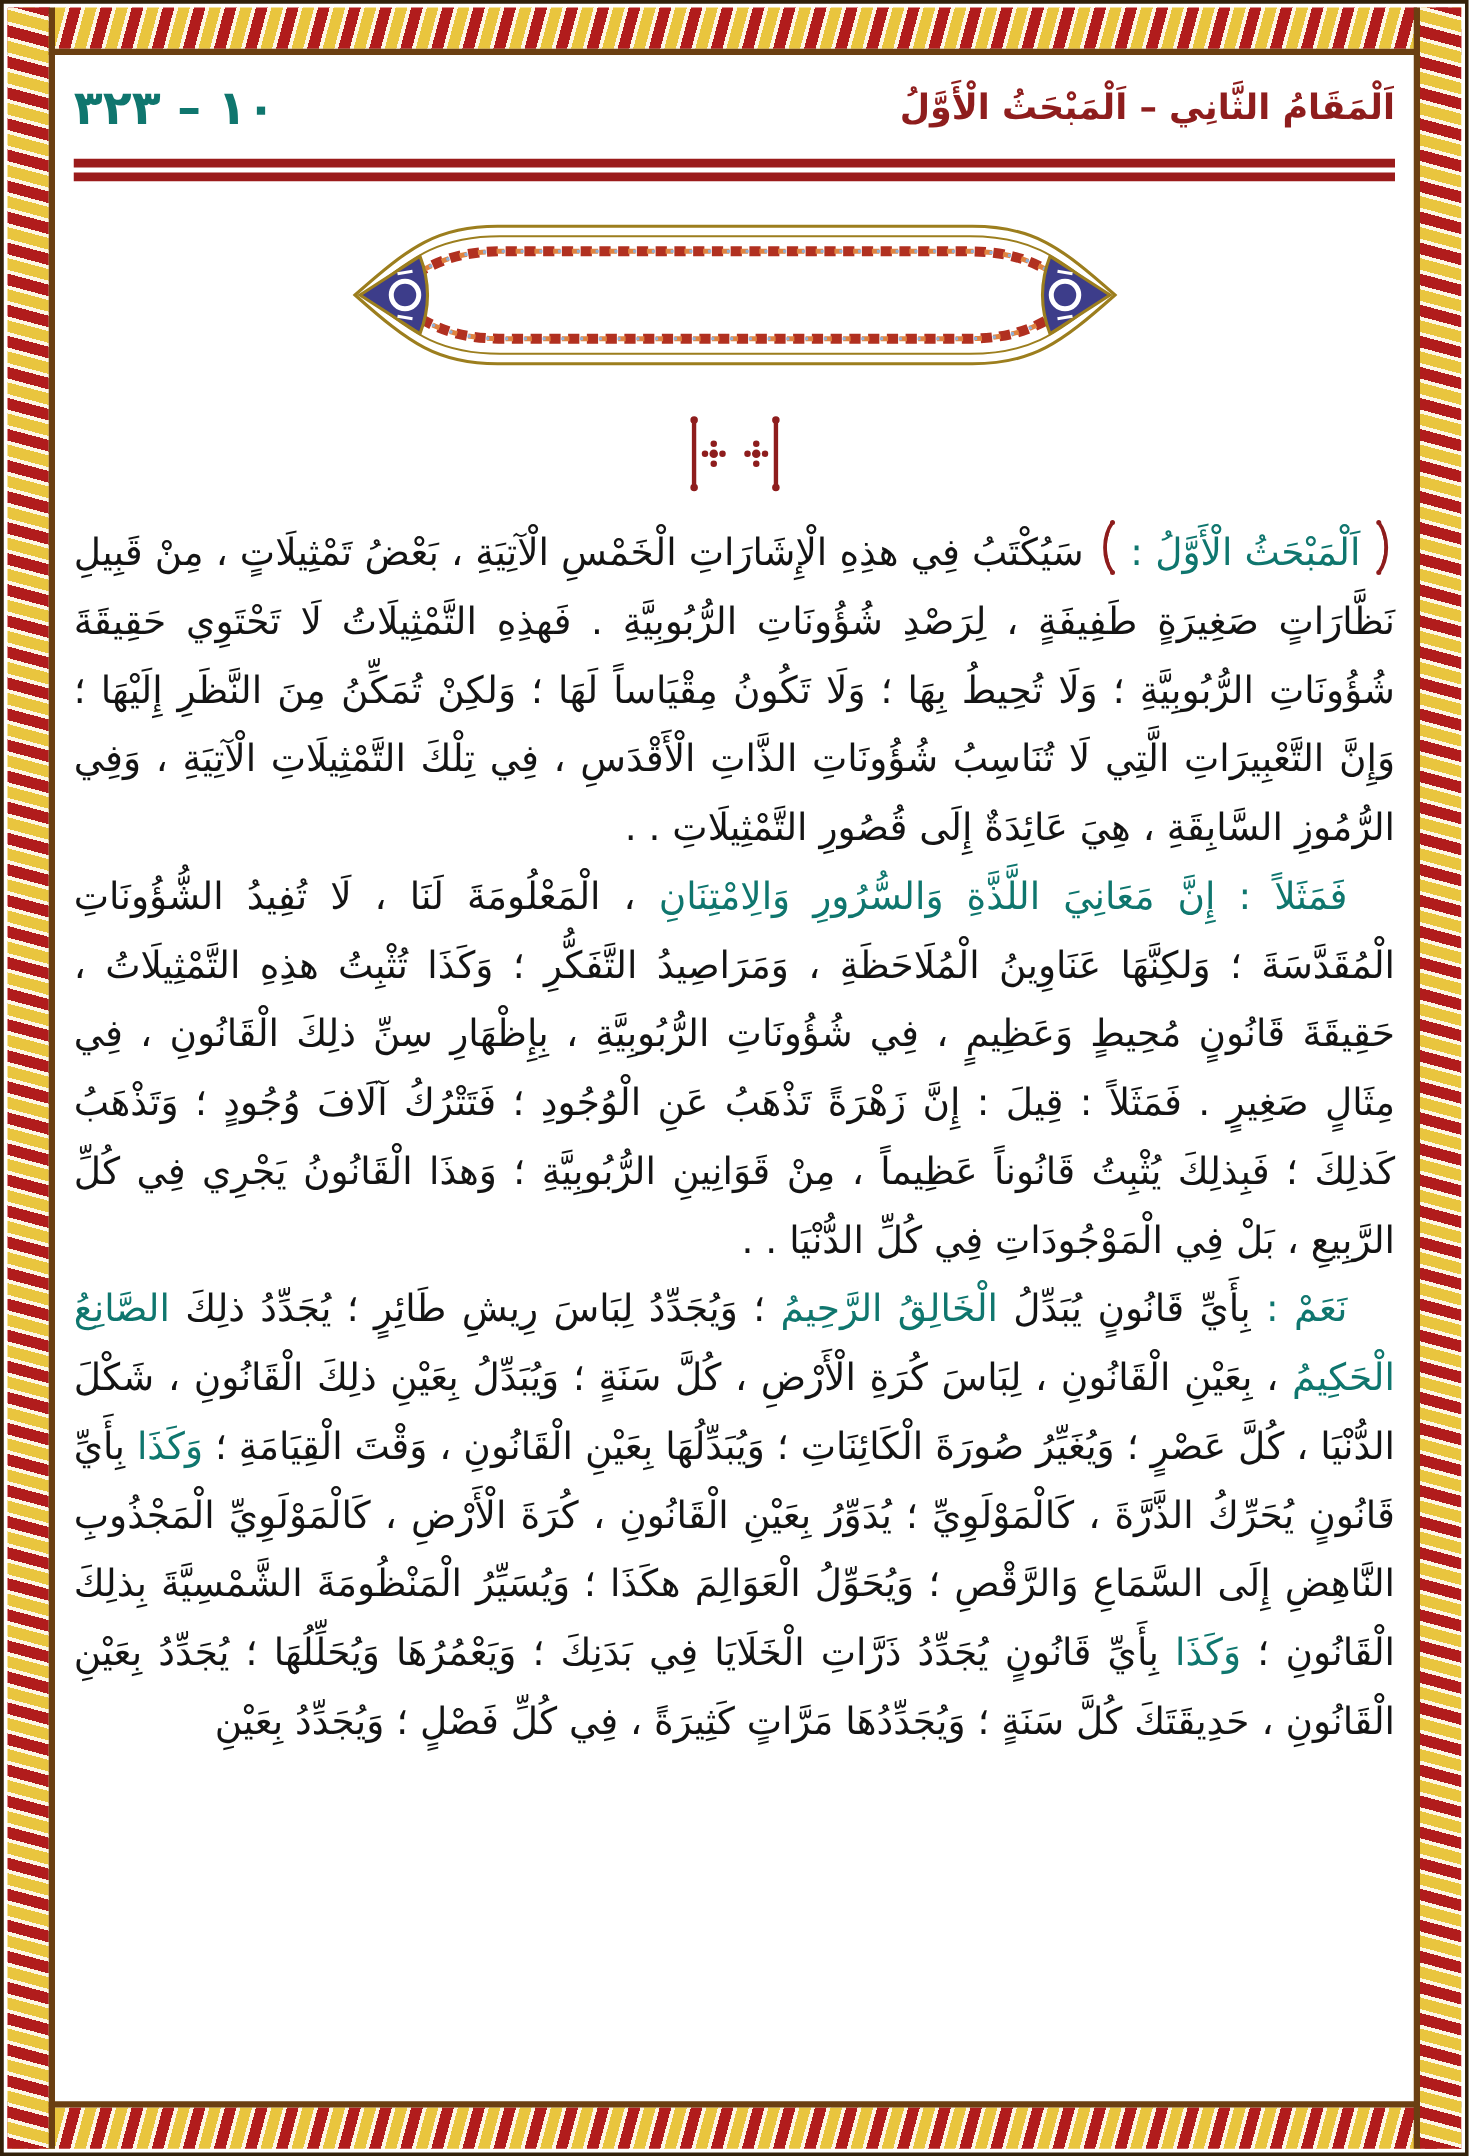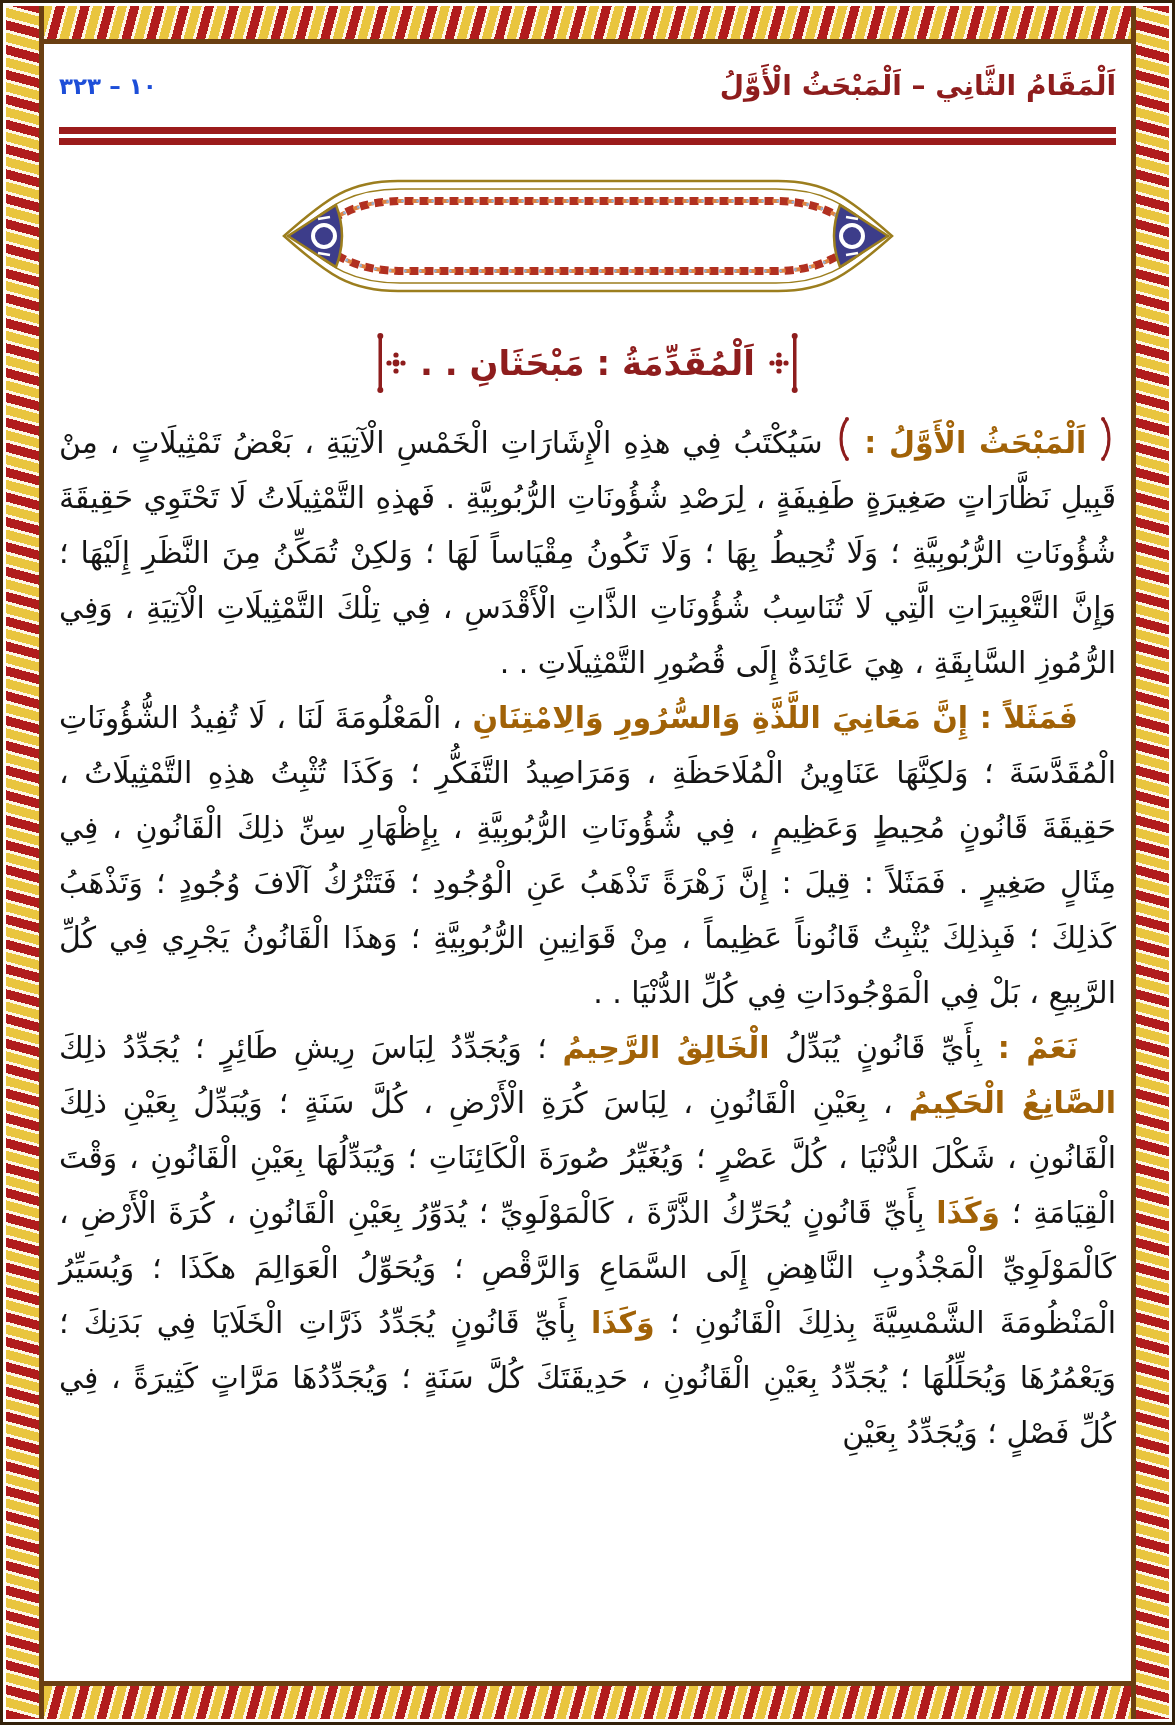--- a/index.html
+++ b/index.html
@@ -32,21 +32,21 @@
     direction:rtl;
   }
   
   .header { position:relative; height:62px; }
   .header-title {
     margin:0; text-align:right;
     font-size:28px; font-weight:bold; color:#8e1d1d; line-height:62px;
   }
   .page-number {
     position:absolute; left:0; top:0;
-    font-size:23px; font-weight:bold; color:#1d4ed8; line-height:62px;
+    font-size:38px; font-weight:bold; color:#0f766e; line-height:62px;
     direction:rtl;
   }
   .rule { height:7px; background:#9b1b1b; }
   .rule-1 { margin-top:10px; }
   .rule-2 { margin-top:4px; }
 
   
   .banner { position:relative; width:620px; height:146px; margin:18px auto 0; }
   .banner svg { position:absolute; inset:0; }
   .banner-text {
@@ -64,21 +64,21 @@
 
   
   .body-text {
     margin-top:20px;
     color:#141414;
     font-size:30px; line-height:55px;
     text-align:justify;
   }
   .para { margin:0; }
   .para.indent { text-indent:38px; }
-  .red { color:#a16207; font-weight:bold; }
+  .red { color:#0f766e; font-weight:normal; }
   .bracket { vertical-align:-9px; }
 </style>
 </head>
 <body>
 
 <div class="page">
 
   <div class="strip strip-top"></div>
   <div class="strip strip-bottom"></div>
   <div class="strip strip-left"></div>
@@ -115,21 +115,20 @@
       <svg viewBox="0 0 36 64" width="36" height="64" aria-hidden="true">
         <rect x="24" y="6" width="3.5" height="52" fill="#8e1d1d"></rect>
         <circle cx="25.7" cy="5" r="3" fill="#8e1d1d"></circle>
         <circle cx="25.7" cy="59" r="3" fill="#8e1d1d"></circle>
         <circle cx="10" cy="32" r="3.4" fill="#8e1d1d"></circle>
         <circle cx="10" cy="24" r="2.6" fill="#8e1d1d"></circle>
         <circle cx="10" cy="40" r="2.6" fill="#8e1d1d"></circle>
         <circle cx="3" cy="32" r="2.6" fill="#8e1d1d"></circle>
         <circle cx="17" cy="32" r="2.6" fill="#8e1d1d"></circle>
       </svg>
-      <div class="subtitle">اَلْمُقَدِّمَةُ : مَبْحَثَانِ . .</div>
       <svg viewBox="0 0 36 64" width="36" height="64" aria-hidden="true" style="transform:scaleX(-1)">
         <rect x="24" y="6" width="3.5" height="52" fill="#8e1d1d"></rect>
         <circle cx="25.7" cy="5" r="3" fill="#8e1d1d"></circle>
         <circle cx="25.7" cy="59" r="3" fill="#8e1d1d"></circle>
         <circle cx="10" cy="32" r="3.4" fill="#8e1d1d"></circle>
         <circle cx="10" cy="24" r="2.6" fill="#8e1d1d"></circle>
         <circle cx="10" cy="40" r="2.6" fill="#8e1d1d"></circle>
         <circle cx="3" cy="32" r="2.6" fill="#8e1d1d"></circle>
         <circle cx="17" cy="32" r="2.6" fill="#8e1d1d"></circle>
       </svg>

